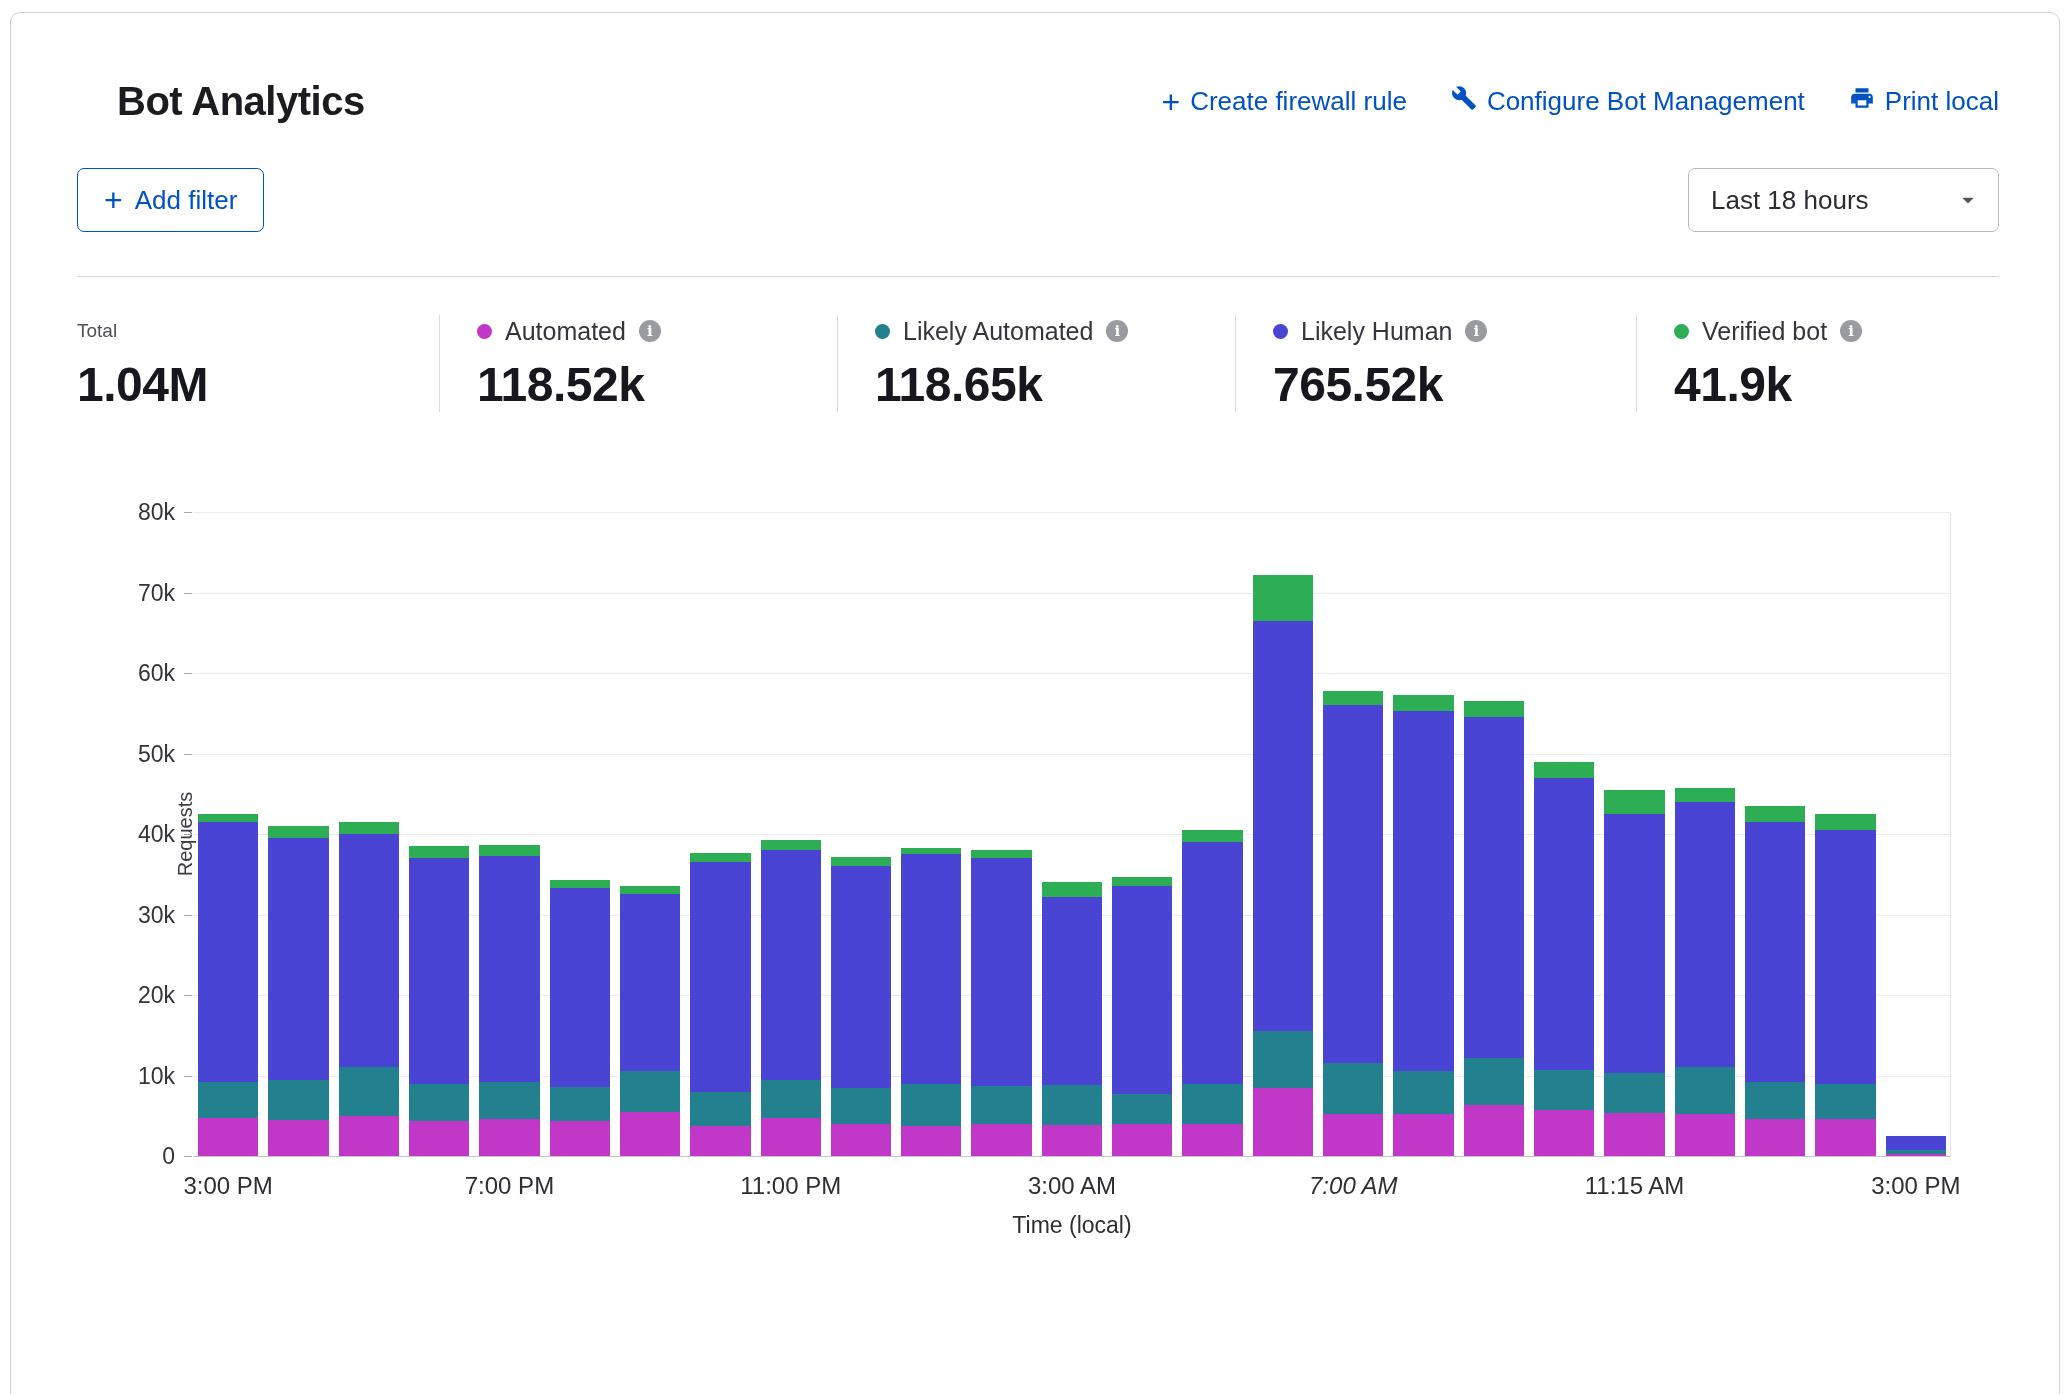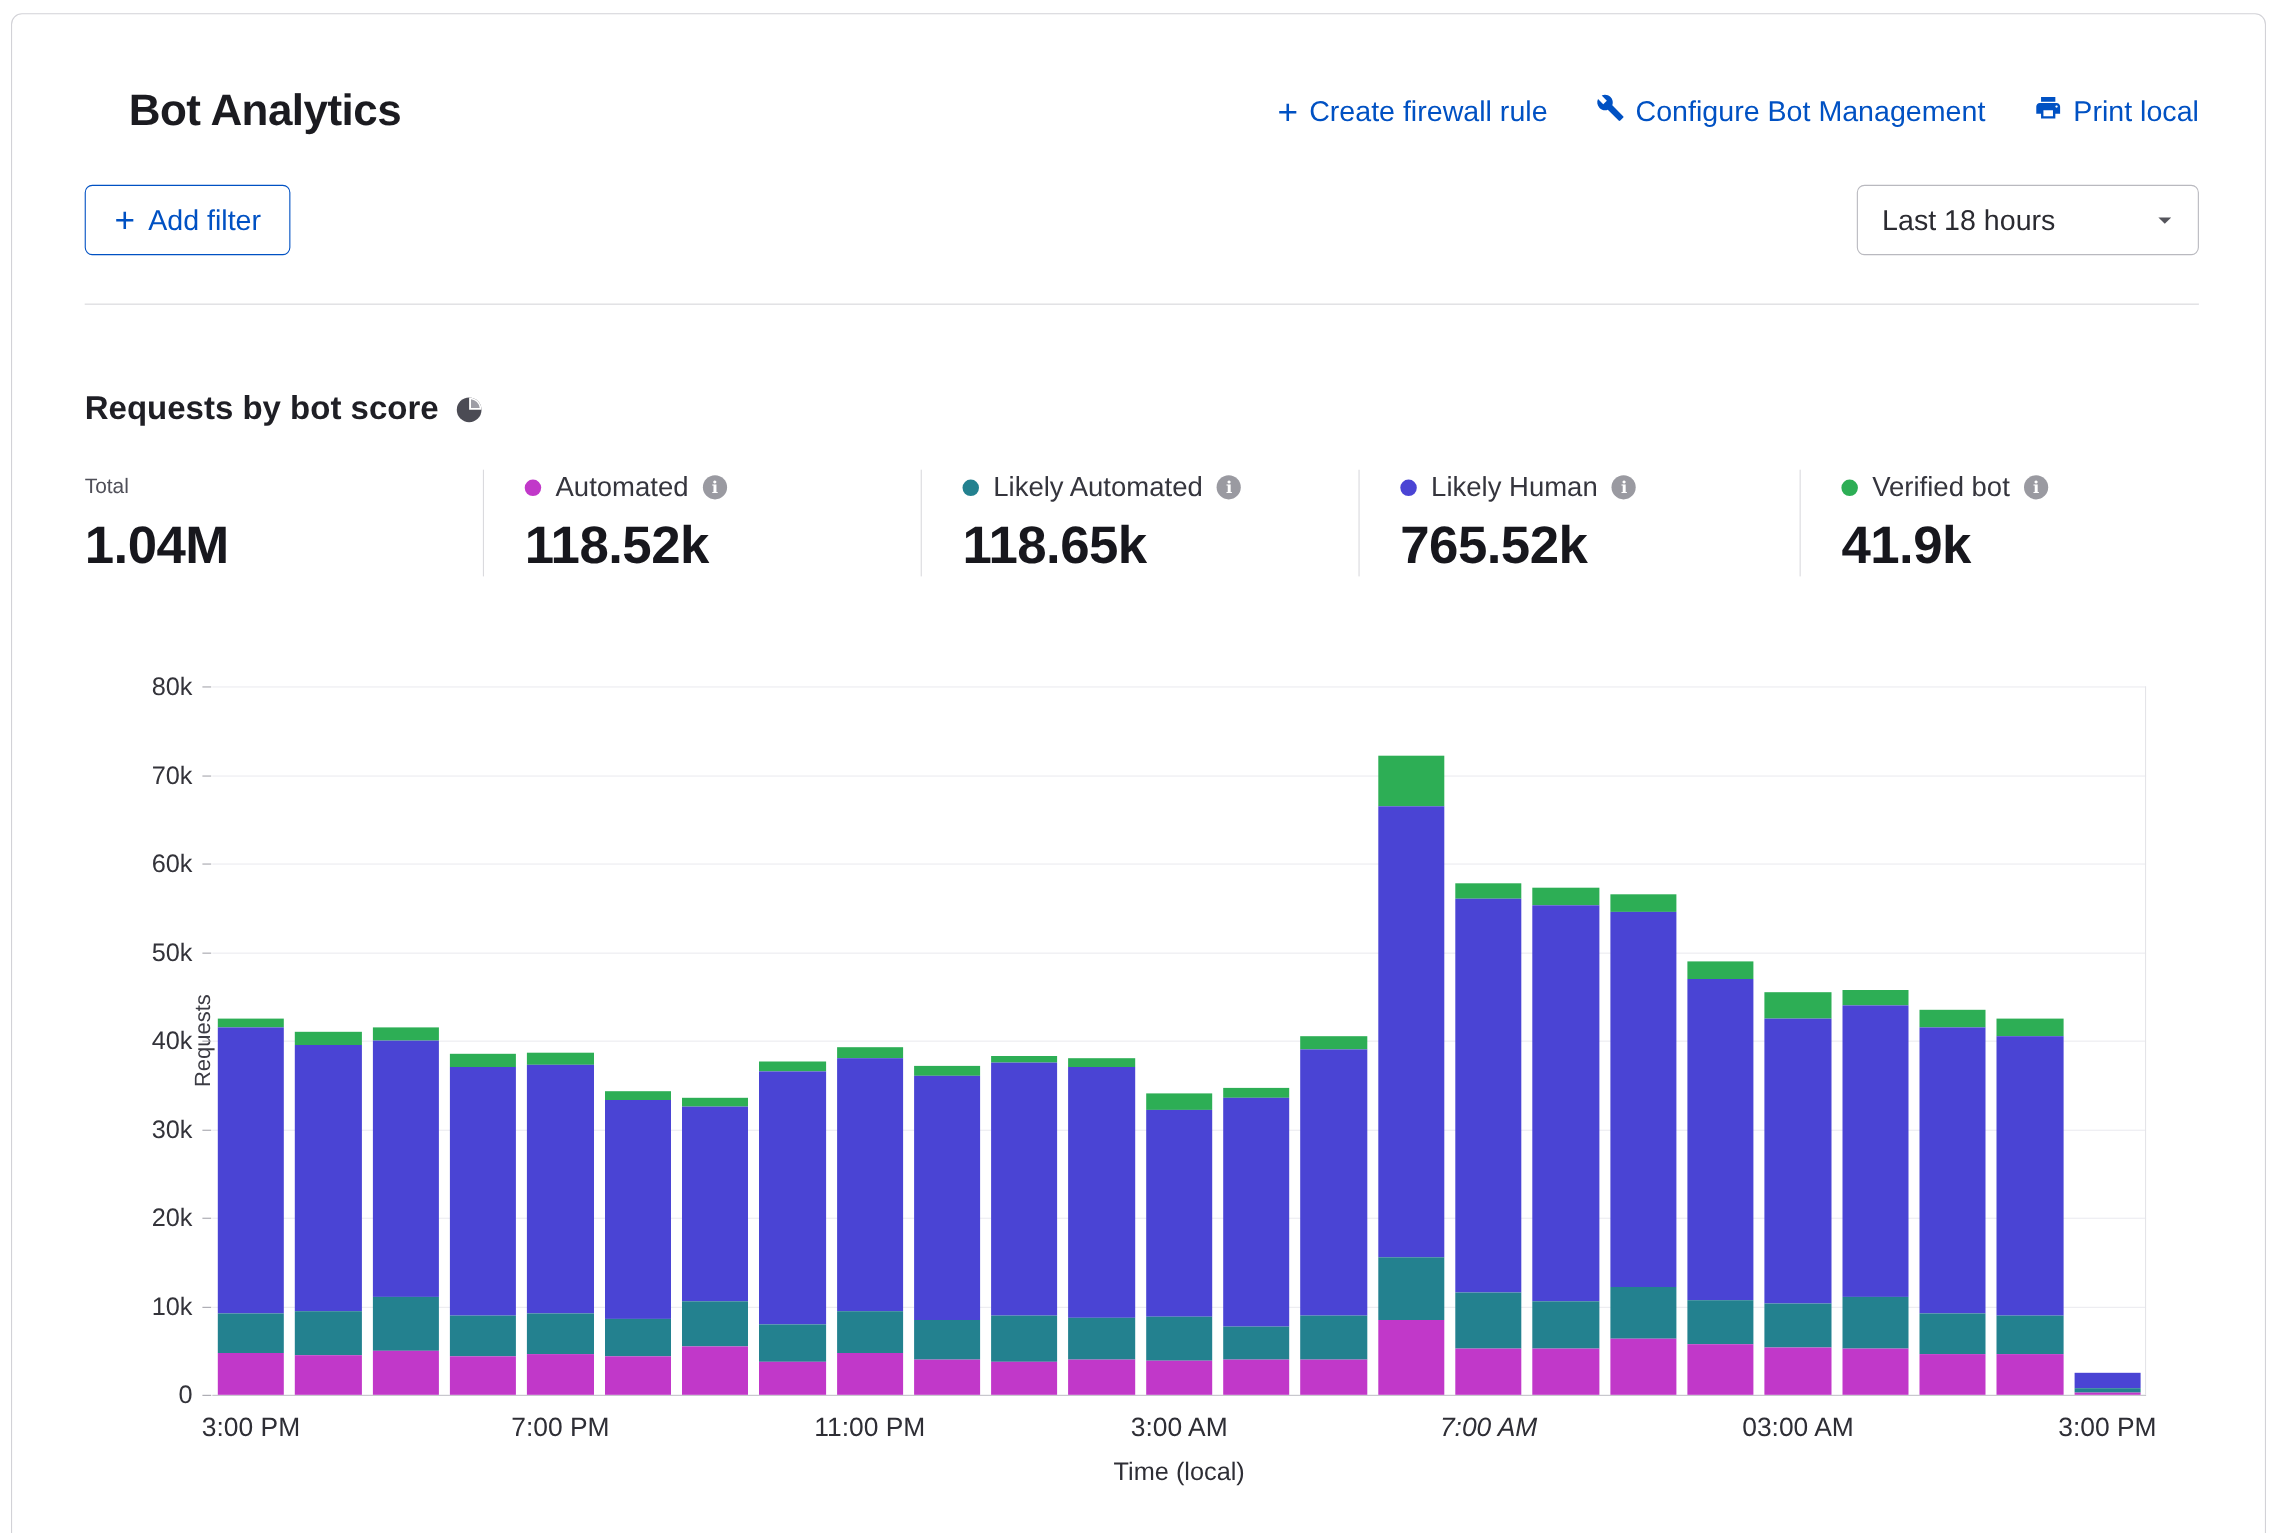--- a/index.html
+++ b/index.html
@@ -107,30 +107,20 @@
         <svg viewBox="0 0 24 24">
             <path d="M7 10l5 5 5-5z"></path>
           </svg>
       </div>
     </div>
 
     <div class="header-divider"></div>
   </div>
 
   <div class="body">
-    <div class="section-title-row">
-      <span class="section-title">Requests by bot score</span>
-      <span class="pie-icon">
-        <svg viewBox="0 0 24 24">
-            <circle cx="12" cy="12" r="10" fill="#4b4b54"></circle>
-            <path d="M12 2 A10 10 0 0 1 22 12 L12 12 Z" fill="#ffffff"></path>
-            <path d="M13.5 3.5 A8 8 0 0 1 20.5 10.5 L13.5 10.5 Z" fill="#9d9da5"></path>
-          </svg>
-      </span>
-    </div>
 
     <div class="stats">
       <div class="stat-col c-total">
         <div class="stat-label-row">
           <span class="stat-label">Total</span>
         </div>
         <div class="stat-value">1.04M</div>
       </div>
 
       <div class="stat-col bordered c-cat0">
@@ -401,19 +391,19 @@
                 <div class="seg" style="height: 2.125%; background: rgb(74, 68, 212);"></div>
                 <div class="seg" style="height: 0%; background: rgb(45, 174, 85);"></div>
               </div>
             </div>
           </div>
           <div class="xlab" style="left: 2%;">3:00 PM</div>
           <div class="xlab" style="left: 18%;">7:00 PM</div>
           <div class="xlab" style="left: 34%;">11:00 PM</div>
           <div class="xlab" style="left: 50%;">3:00 AM</div>
           <div class="xlab" style="left: 66%; font-style: italic;">7:00 AM</div>
-          <div class="xlab" style="left: 82%;">03:00 AM</div>
+          <div class="xlab" style="left: 82%;">11:15 AM</div>
           <div class="xlab" style="left: 98%;">3:00 PM</div>
         </div>
     </div>
   </div>
 
 </div>
 
 </body></html>

